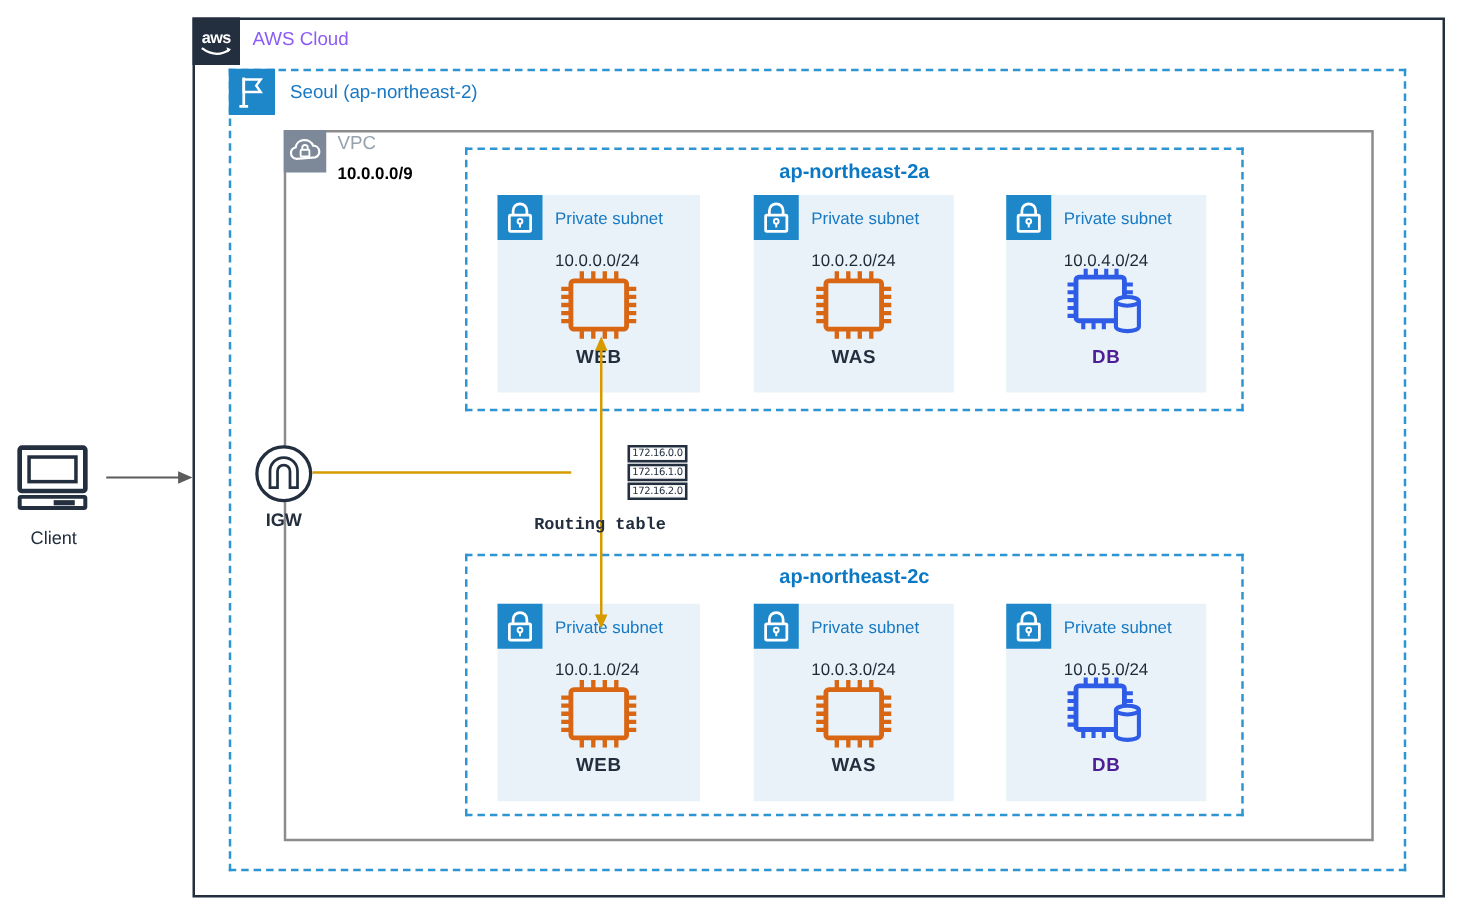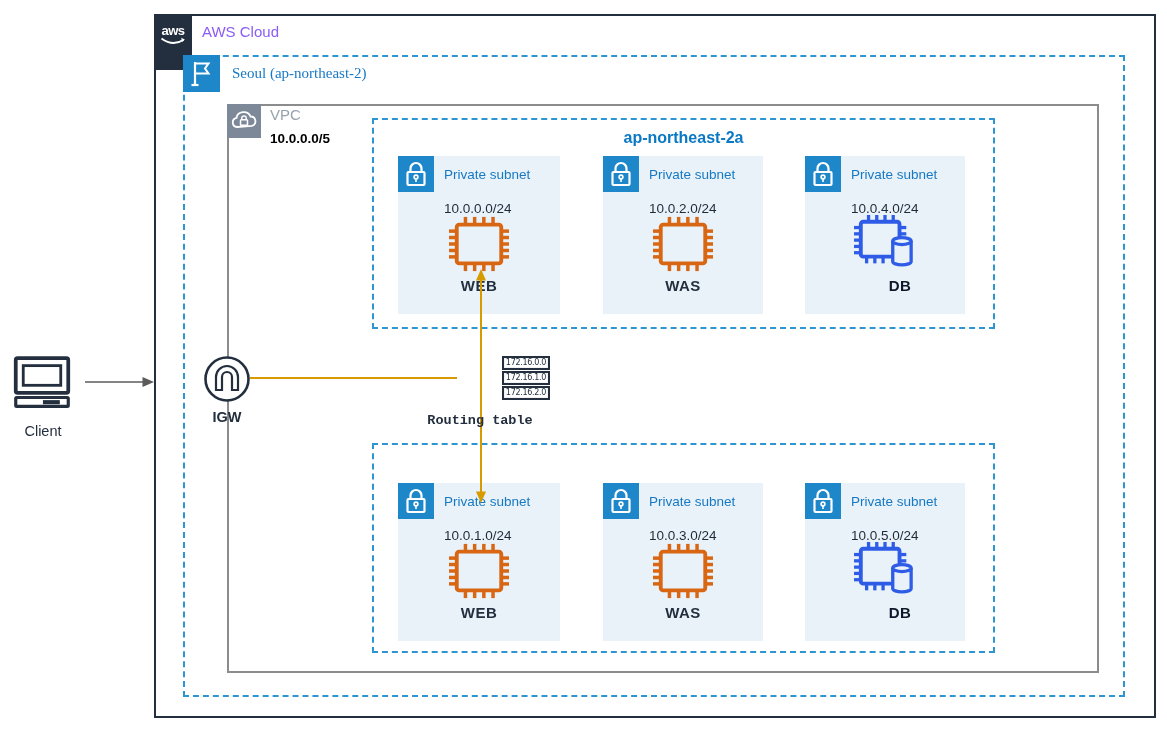--- a/index.html
+++ b/index.html
@@ -3,26 +3,26 @@
 <meta charset="utf-8">
 <style>
   html,body{margin:0;padding:0;background:#ffffff;}
   *{box-sizing:border-box;}
   .canvas{position:relative;width:1167px;height:735px;background:#ffffff;
           font-family:"Liberation Sans","DejaVu Sans",sans-serif;overflow:hidden;}
   .abs{position:absolute;}
 
   
   .aws-cloud-box{left:154px;top:14px;width:1002px;height:704px;border:2px solid #232F3E;}
-  .aws-logo{left:154px;top:14px;width:38px;height:56px;background:#232F3E;z-index:3;}
+  .aws-logo{left:154px;top:14px;width:38px;height:38px;background:#232F3E;z-index:3;}
   .aws-cloud-label{left:202px;top:23px;font-size:15px;color:#8b5cf6;}
 
   .region-box{left:183px;top:55px;width:942px;height:642px;border:2px dashed #2E95D3;}
   .region-icon{left:183px;top:55px;width:37px;height:37px;background:#1E87C9;z-index:3;}
-  .region-label{left:232px;top:65px;font-size:15px;color:#1779C4;font-family:Liberation Serif, serif;}
+  .region-label{left:232px;top:65px;font-size:15px;color:#1779C4;}
 
   .vpc-box{left:227px;top:104px;width:872px;height:569px;border:2px solid #8C8C8C;}
   .vpc-icon{left:227px;top:104px;width:34px;height:34px;background:#7D8998;z-index:3;}
   .vpc-label{left:270px;top:106px;font-size:15px;color:#98A2AC;}
   .vpc-cidr{left:270px;top:131px;font-size:13.5px;font-weight:bold;color:#000000;}
 
   .az-box{left:372px;width:623px;border:2px dashed #2E95D3;}
   .az-a{top:118px;height:211px;}
   .az-c{top:443px;height:210px;}
   .az-label{left:372px;width:623px;text-align:center;font-size:16px;font-weight:bold;color:#0A78C4;}
@@ -35,21 +35,21 @@
   .row-c{top:483px;}
   .lock-badge{position:absolute;left:0;top:0;width:36px;height:36px;background:#1E87C9;
               display:flex;align-items:center;justify-content:center;}
   .subnet-type{position:absolute;left:46px;top:11px;font-size:13.5px;color:#1779C4;white-space:nowrap;}
   .subnet-cidr{position:absolute;left:46px;top:31px;font-size:13.5px;color:#1F2A37;margin-top:14px;}
   .chip{position:absolute;left:50%;transform:translateX(-50%);top:58px;}
   .chip-orange{color:#D86613;}
   .chip-db{color:#2E5CE6;}
   .service-label{position:absolute;left:0;top:121px;width:100%;text-align:center;
                  font-size:15px;font-weight:bold;color:#232F3E;letter-spacing:.5px;}
-  .service-db{color:#0f172a;margin-left:15px;}
+  .service-db{color:#4c1d95;}
 
   
   .client-wrap{left:12px;top:355px;width:62px;z-index:2;}
   .client-label{position:absolute;left:-10px;top:68px;width:82px;text-align:center;
                 font-size:14.5px;font-weight:normal;color:#232F3E;}
   .igw-wrap{left:202px;top:354px;width:50px;z-index:2;}
   .igw-label{position:absolute;left:0;top:55px;width:50px;text-align:center;
              font-size:14.5px;font-weight:bold;color:#232F3E;}
 
   
@@ -158,21 +158,21 @@
   </div>
   <div class="abs region-label">Seoul (ap-northeast-2)</div>
 
   <div class="abs vpc-box"></div>
   <div class="abs vpc-icon">
     <svg viewBox="0 0 34 34" width="34" height="34">
         <use href="#sym-cloudlock"></use>
       </svg>
   </div>
   <div class="abs vpc-label">VPC</div>
-  <div class="abs vpc-cidr">10.0.0.0/5</div>
+  <div class="abs vpc-cidr">10.0.0.0/9</div>
 
   <div class="abs az-box az-a"></div>
   <div class="abs az-label az-label-a">ap-northeast-2a</div>
 
   <div class="abs subnet row-a" style="left:398px;width:162px">
     <div class="lock-badge">
       <svg viewBox="0 0 36 36" width="36" height="36">
           <use href="#sym-lock"></use>
         </svg>
     </div>
@@ -206,20 +206,21 @@
     </div>
     <div class="subnet-type">Private subnet</div>
     <div class="subnet-cidr">10.0.4.0/24</div>
     <svg class="chip chip-db" viewBox="0 0 68 62" width="66" height="60">
         <use href="#sym-chip-db"></use>
       </svg>
     <div class="service-label service-db">DB</div>
   </div>
 
   <div class="abs az-box az-c"></div>
+  <div class="abs az-label az-label-c">ap-northeast-2c</div>
 
   <div class="abs subnet row-c" style="left:398px;width:162px">
     <div class="lock-badge">
       <svg viewBox="0 0 36 36" width="36" height="36">
           <use href="#sym-lock"></use>
         </svg>
     </div>
     <div class="subnet-type">Private subnet</div>
     <div class="subnet-cidr">10.0.1.0/24</div>
     <svg class="chip chip-orange" viewBox="0 0 68 62" width="66" height="60">

